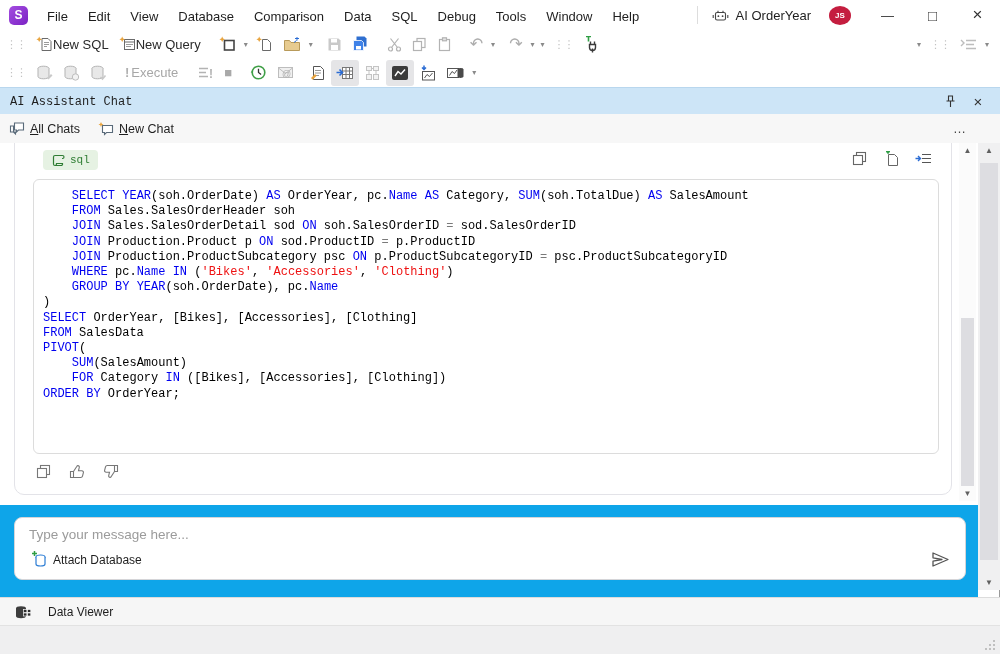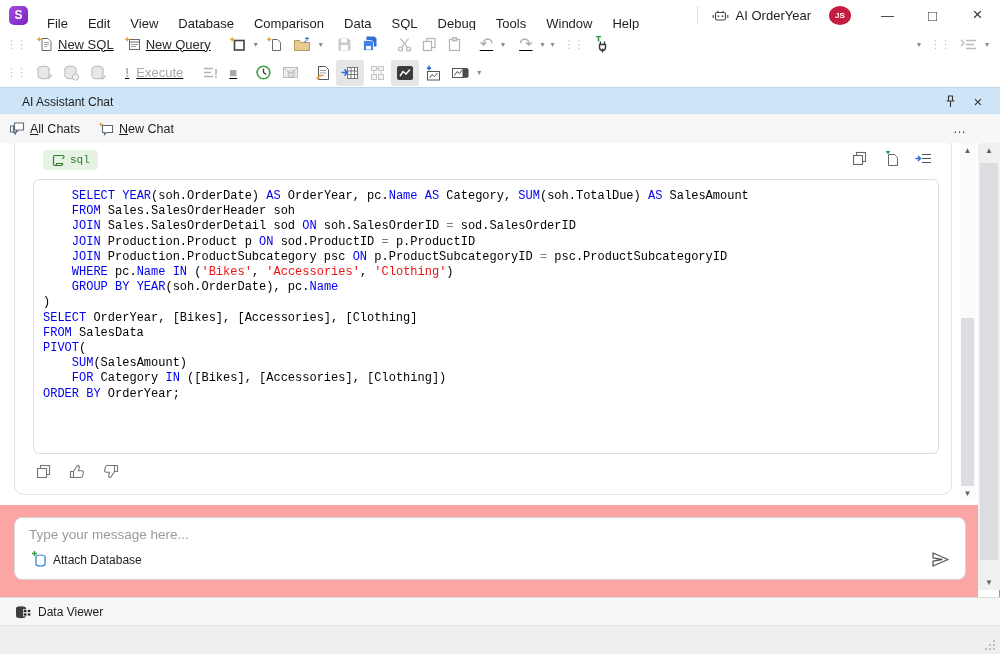--- a/index.html
+++ b/index.html
@@ -8,44 +8,44 @@
     font-family:"Liberation Sans",sans-serif;background:#fff;
     box-shadow:inset 0 0 0 1px #9a9a9a;
     -webkit-font-smoothing:antialiased;
   }
   .row{position:absolute;left:0;right:0;display:flex;align-items:center;}
   
   #menubar{top:0;height:30px;background:#fff;border-bottom:1px solid #ececec;}
   .logo{width:19px;height:19px;border-radius:5px;margin:0 9px 0 9px;
     background:linear-gradient(135deg,var(--logo1),var(--logo2));
     color:#fff;font-weight:bold;font-size:12px;display:flex;align-items:center;justify-content:center;}
-  .menu-item{padding:8px 10px;font-size:13px;color:#1e1e1e;height:30px;display:flex;align-items:center;cursor:default;}
+  .menu-item{padding:1px 10px;font-size:13px;color:#1e1e1e;height:30px;display:flex;align-items:center;cursor:default;}
   #titlebar-right{margin-left:auto;display:flex;align-items:center;height:30px;}
   .vsep{width:1px;height:18px;background:#ddd;margin:0 6px;}
   .ai-btn{display:flex;align-items:center;gap:7px;padding:0 8px;font-size:13px;color:#1e1e1e;}
   .user-badge{width:22px;height:19px;border-radius:50%;background:var(--userbadge);color:#fff;
     font-size:8px;font-weight:bold;display:flex;align-items:center;justify-content:center;margin-left:10px;}
   .win-btn{width:45px;height:30px;display:flex;align-items:center;justify-content:center;
     font-size:13px;color:#333;}
   
   #toolbar-standard{top:30px;height:28px;background:#fff;}
   #toolbar-execute{top:58px;height:29px;background:#fff;border-bottom:1px solid #e4e4e4;}
   .grip{color:#c2c2c2;font-size:11px;letter-spacing:-1px;padding:0 5px 0 6px;}
-  .tbtn{display:flex;align-items:center;gap:5px;padding:2px 5px;border-radius:3px;height:22px;text-decoration:underline;}
+  .tbtn{display:flex;align-items:center;padding:2px 5px;border-radius:3px;height:22px;}
   .tbtn.pressed{background:#e5e5e7;}
   .tbtn-label{font-size:13px;color:#2a2a2a;white-space:nowrap;}
   .tbtn-label.disabled{color:#a7a7a7;}
   .caret{font-size:8px;color:#8a8a8a;padding:0 3px;}
   .glyph-ic{font-size:14px;line-height:14px;color:#adadad;}
   .bang{color:#b0b0b0;font-weight:bold;font-size:13px;padding:0 2px;}
   svg{display:block;}
   
   #panel-header{top:87px;height:27px;background:var(--panelhdr);border-top:1px solid #b9d7ee;
     border-bottom:1px solid #b9d7ee;}
-  #panel-title{font-size:12px;color:#1e1e1e;padding-left:22px;}
+  #panel-title{font-size:12px;color:#1e1e1e;padding-left:10px;font-family:Liberation Mono, monospace;}
   .ph-btn{width:28px;height:22px;display:flex;align-items:center;justify-content:center;color:#333;}
   
   #chat-toolbar{top:114px;height:29px;background:#f7f7f7;border-bottom:1px solid #701a75;}
   .chat-tb-item{display:flex;align-items:center;gap:5px;font-size:12.5px;color:#1e1e1e;padding:0 9px;height:29px;}
   .accel{text-decoration:underline;}
   #chat-more{margin-left:auto;margin-right:28px;color:#444;font-size:13px;padding:0 6px;}
   
   #chat-area{position:absolute;top:143px;left:0;right:0;height:362px;background:#fff;overflow:hidden;}
   #message-bubble{position:absolute;left:14px;right:48px;top:-12px;bottom:10px;
     background:#fff;border:1px solid #e3e3e8;border-radius:10px;}
@@ -67,31 +67,31 @@
   .fb-btn{width:18px;height:18px;display:flex;align-items:center;justify-content:center;border-radius:3px;}
   
   .sb{position:absolute;display:flex;flex-direction:column;align-items:center;}
   #sb-inner{right:24px;top:0;width:17px;height:358px;background:#fbfbfb;}
   #sb-outer{position:absolute;right:0;top:143px;width:22px;height:447px;background:#f0f0f1;
     display:flex;flex-direction:column;align-items:center;}
   .sb-arrow{font-size:8px;color:#606060;height:15px;display:flex;align-items:center;}
   .sb-track{flex:1;width:100%;position:relative;}
   .sb-thumb{position:absolute;left:2px;right:2px;background:#dddde1;}
   
-  #composer{position:absolute;top:505px;left:0;right:22px;height:92px;background:#fca5a5;}
+  #composer{position:absolute;top:505px;left:0;right:22px;height:92px;background:#0ea5e9;}
   #input-card{position:absolute;left:14px;right:12px;top:12px;height:61px;background:#fff;
     border:1px solid #d5d5d8;border-radius:8px;}
   #composer-placeholder{position:absolute;left:14px;top:9px;font-size:13.5px;color:#9b9b9b;}
   #attach-btn{position:absolute;left:12px;bottom:9px;display:flex;align-items:center;gap:6px;
     font-size:12px;color:#1e1e1e;padding:2px 4px;border-radius:4px;}
   #send-btn{position:absolute;right:12px;bottom:7px;width:26px;height:26px;
     display:flex;align-items:center;justify-content:center;border-radius:4px;}
   
   #dataviewer-bar{top:597px;height:28px;background:#f6f6f6;border-top:1px solid #dcdcdc;}
-  #dataviewer-tab{display:flex;align-items:center;gap:6px;font-size:12px;color:#1e1e1e;
+  #dataviewer-tab{display:flex;align-items:center;gap:16px;font-size:12px;color:#1e1e1e;
     padding:0 10px;height:28px;margin-left:5px;}
   #statusbar{top:625px;height:29px;background:#efeff0;border-top:1px solid #e2e2e2;}
   #resize-grip{position:absolute;right:4px;bottom:4px;width:12px;height:12px;}
 </style>
 </head>
 <body>
 
 <div class="row" id="menubar">
   <div class="logo">S</div>
   <div id="menubar-items" style="display:flex;height:30px;">

